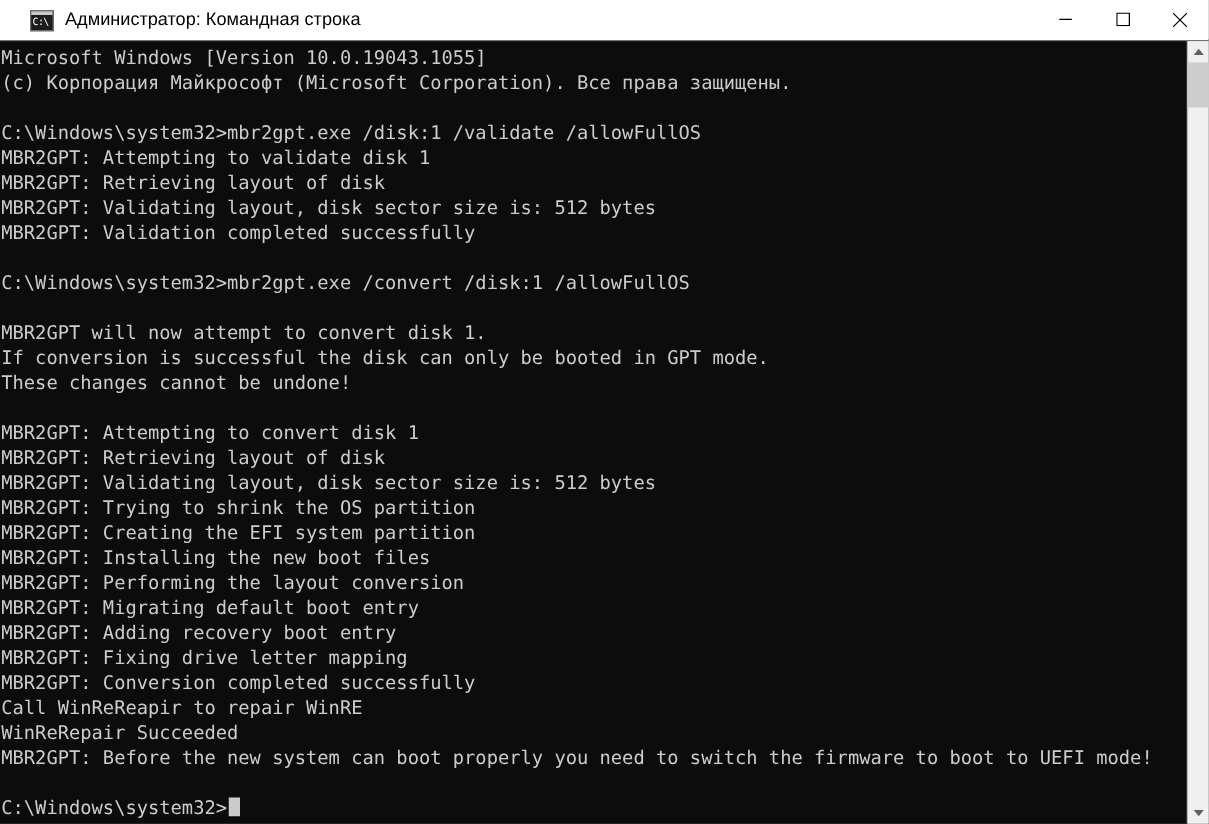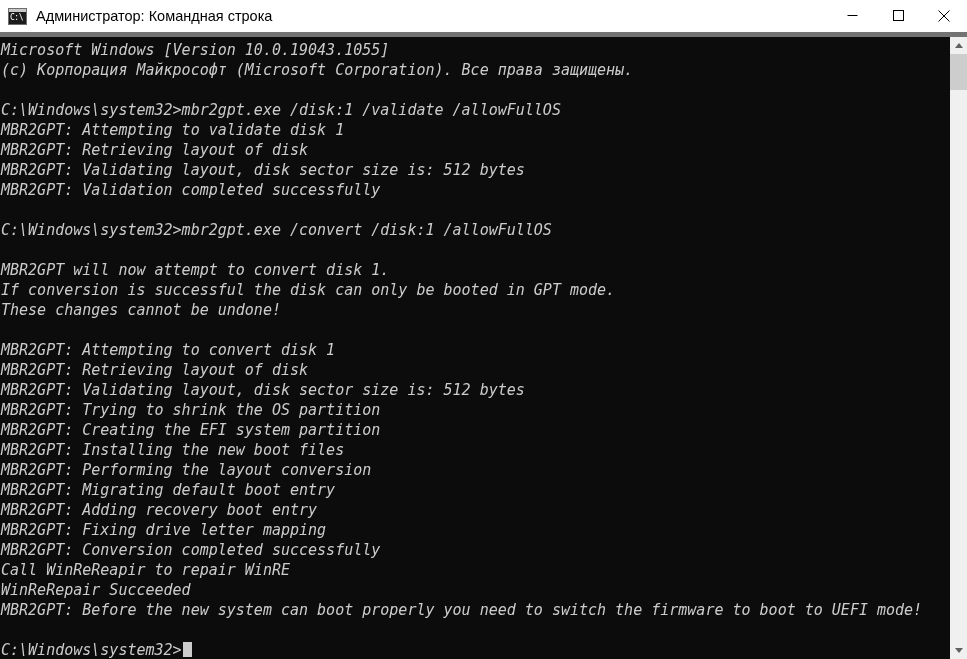--- a/index.html
+++ b/index.html
@@ -21,24 +21,25 @@
     display: flex;
     flex-direction: column;
     overflow: hidden;
   }
 
   
   .titlebar {
     height: 32px;
     min-height: 32px;
     background: #ffffff;
-    border-bottom: 5px solid #737373;
-    display: flex;
-    align-items: center;
-    position: relative;
+    border-bottom: 1px solid #737373;
+    display: flex;
+    align-items: center;
+    position: relative;
+    padding-left: 16px;
   }
   .title-left {
     display: flex;
     align-items: center;
     padding-left: 8px;
     flex: 1;
     min-width: 0;
   }
   .app-icon {
     width: 19px;
@@ -88,21 +89,20 @@
   }
   .win-btn svg { display: block; }
 
   
   .console-area {
     flex: 1;
     display: flex;
     position: relative;
     min-height: 0;
     background: #0c0c0c;
-    font-style: italic;
   }
   .console-text {
     flex: 1;
     padding: 3px 0 0 1px;
     font-family: "DejaVu Sans Mono", monospace;
     font-size: 15px;
     line-height: 20px;
     color: #cccccc;
     white-space: pre;
     overflow: hidden;

